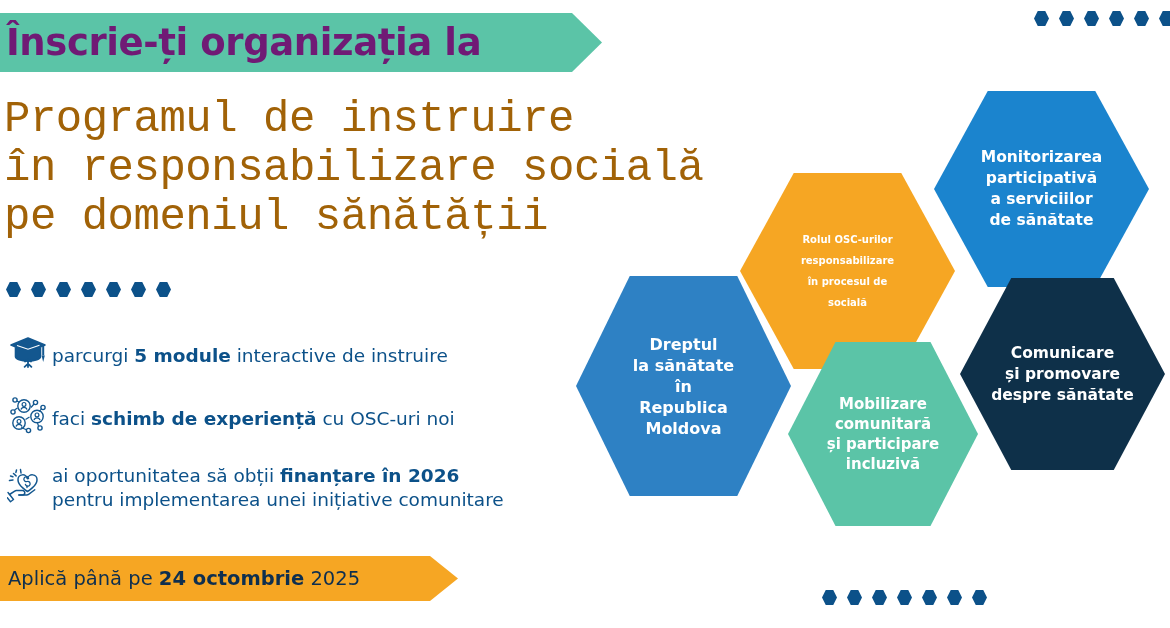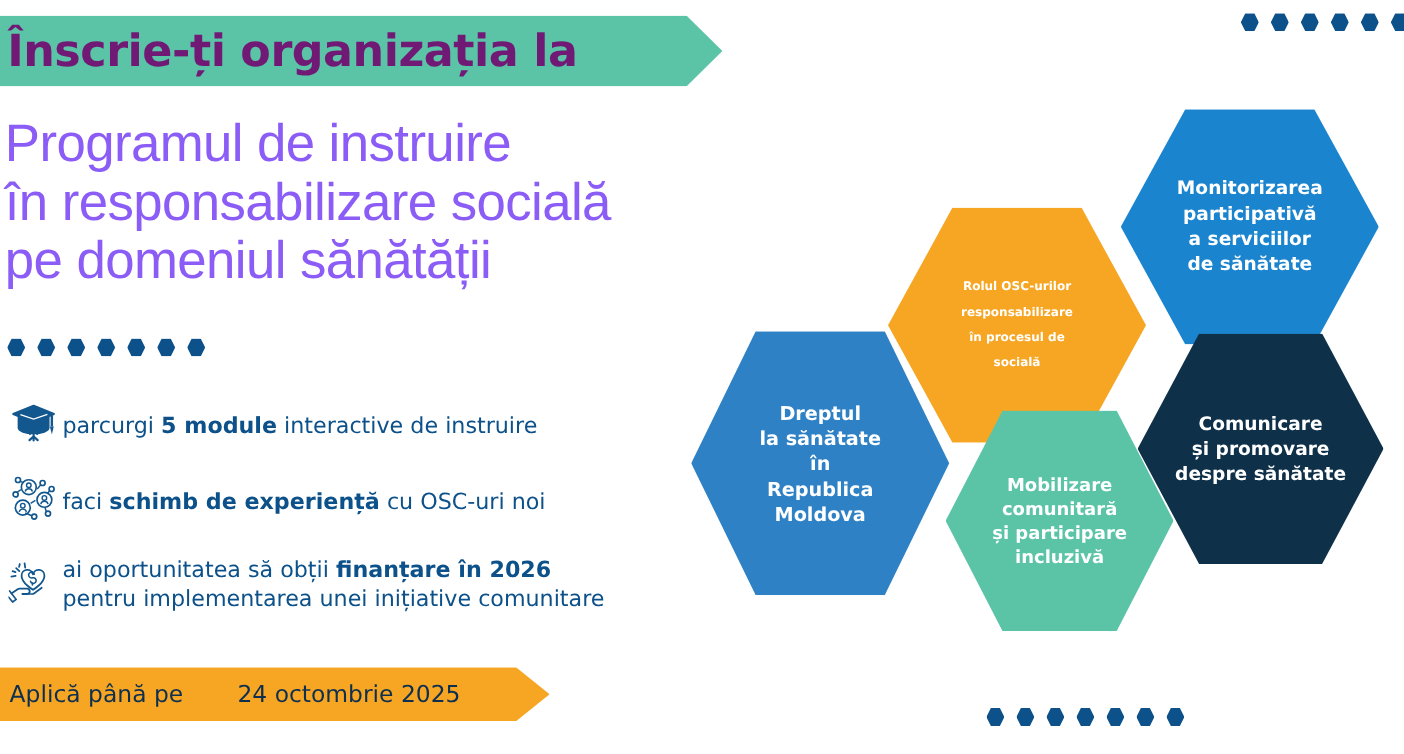--- a/index.html
+++ b/index.html
@@ -43,22 +43,22 @@
     color: #701a75;
     white-space: nowrap;
   }
 
   
   #headline {
     position: absolute;
     left: 4px;
     top: 95px;
     width: 720px;
-    color: #8b5cf6;
-    font-family: Liberation Sans, sans-serif;
+    color: #a16207;
+    font-family: Liberation Mono, monospace;
     font-weight: 400;
     font-size: 44px;
     line-height: 49px;
     letter-spacing: -0.5px;
   }
   #headline .hl-line { display: block; white-space: nowrap; }
 
   
   .dot-row {
     position: absolute;
@@ -117,21 +117,21 @@
     -webkit-clip-path: polygon(0 0, calc(100% - 28px) 0, 100% 50%, calc(100% - 28px) 100%, 0 100%);
     clip-path: polygon(0 0, calc(100% - 28px) 0, 100% 50%, calc(100% - 28px) 100%, 0 100%);
     padding-left: 18px;
   }
   #orange-banner .banner-text {
     font-family: "DejaVu Sans", sans-serif;
     font-size: 19.5px;
     color: #0E2F4F;
     white-space: nowrap;
   }
-  #orange-banner .banner-text b { font-weight: 400; margin-left: 39px; }
+  #orange-banner .banner-text b { font-weight: 700; }
 
   
   #hex-cluster {
     position: absolute;
     left: 560px;
     top: 60px;
     width: 610px;
     height: 568px;
   }
   .hex {
@@ -150,21 +150,21 @@
     font-size: 16px;
     line-height: 21px;
     padding: 0 6px;
   }
   .hex-label .ln { display: block; white-space: nowrap; }
 
   #hex-monitorizare { left: 374px; top: 31px;  width: 215px; height: 196px; background: #1B84CE; }
   #hex-rol         { left: 180px; top: 113px; width: 215px; height: 196px; background: #F6A623; }
   #hex-dreptul     { left: 16px;  top: 216px; width: 215px; height: 220px; background: #2E81C4; }
   #hex-mobilizare  { left: 228px; top: 282px; width: 190px; height: 184px; background: #5BC4A7; }
-  #hex-comunicare  { left: 388px; top: 218px; width: 205px; height: 192px; background: #0E3049; }
+  #hex-comunicare  { left: 400px; top: 218px; width: 205px; height: 192px; background: #0E3049; }
 
   #hex-monitorizare .hex-label { font-size: 15.5px; line-height: 21px; }
   #hex-rol .hex-label          { font-size: 10px; line-height: 21px; }
   #hex-dreptul .hex-label      { font-size: 16px;   line-height: 21px; }
   #hex-mobilizare .hex-label   { font-size: 15px;   line-height: 20px; }
   #hex-comunicare .hex-label   { font-size: 15.5px; line-height: 21px; }
 </style>
 </head>
 <body>
 

